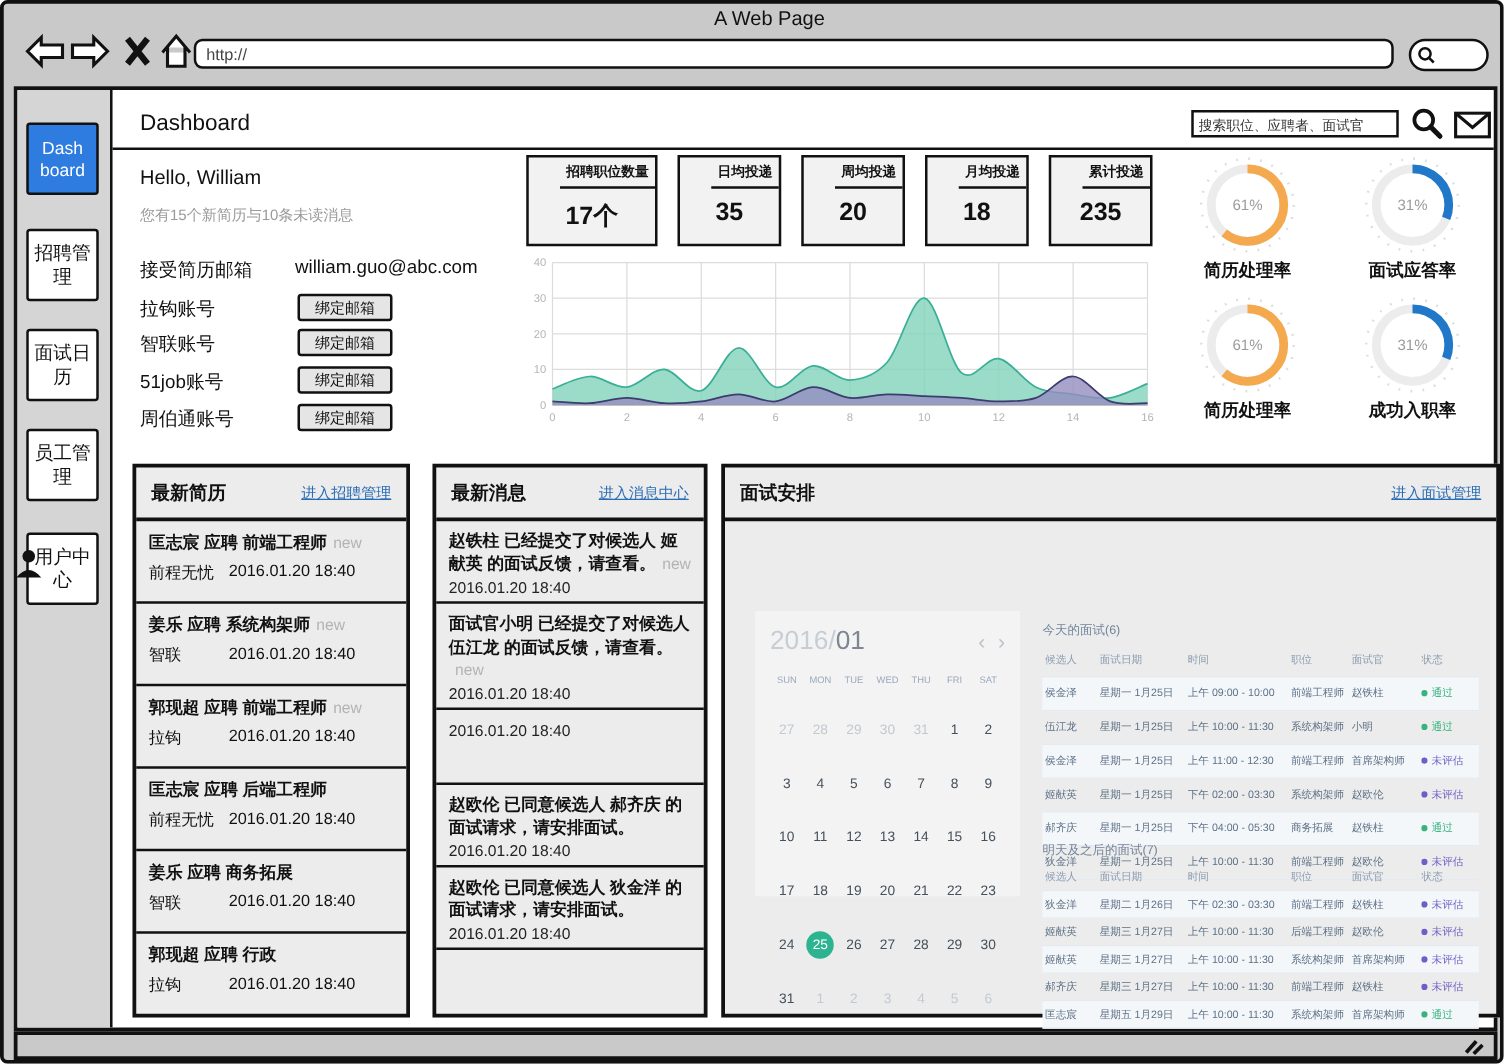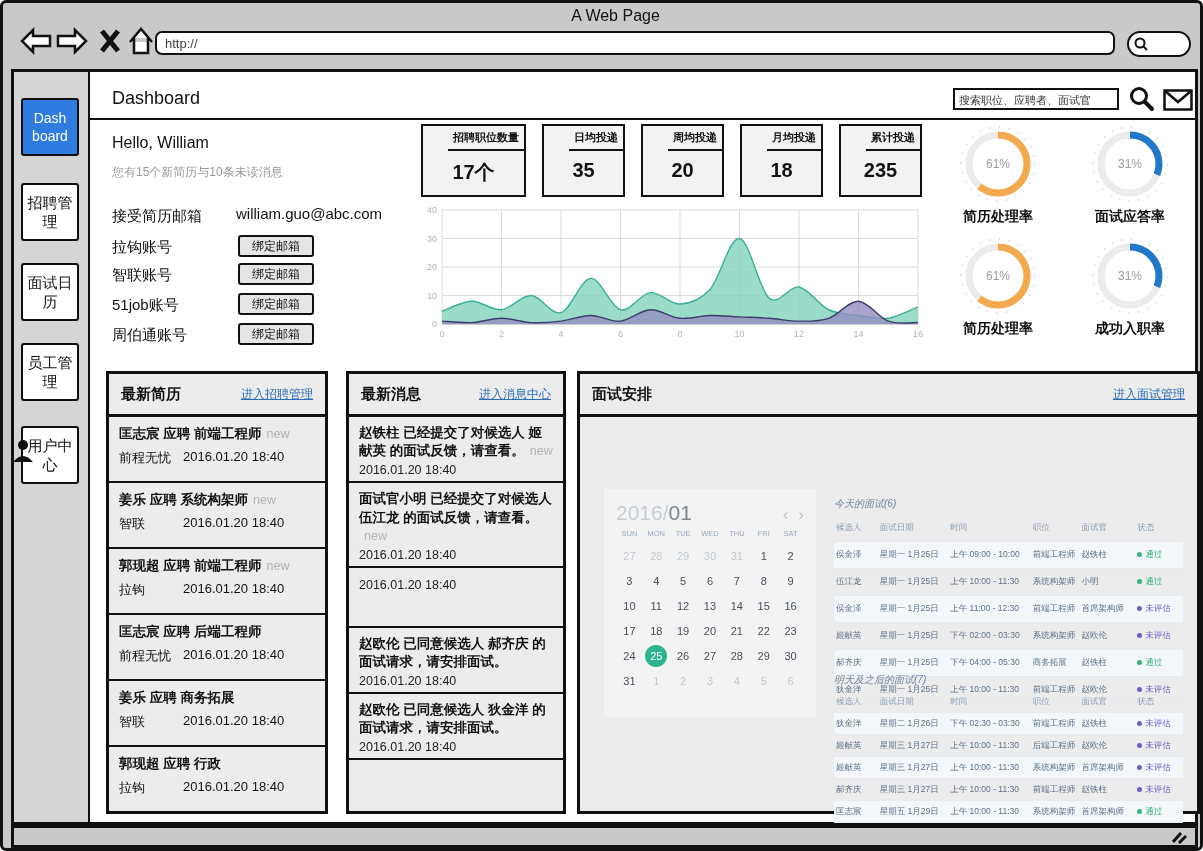--- a/index.html
+++ b/index.html
@@ -45,27 +45,27 @@
   .msg-text{font-size:13.5px;font-weight:bold;color:#111;line-height:1.35;}
   .msg-time{font-size:12.5px;color:#222;margin-top:3px;}
   .msg-empty{flex:0.85;border-bottom:none;}
   .p3-body{position:relative;flex:1;}
   .calendar{position:absolute;left:24px;top:72px;width:212px;height:228px;background:#f3f3f3;padding:12px 12px;box-sizing:border-box;}
   .cal-head{display:flex;align-items:baseline;}
   .cal-year{font-size:21px;color:#c6cdd4;}
   .cal-month{font-size:21px;color:#7d8793;}
   .cal-nav{margin-left:auto;display:flex;gap:10px;font-size:17px;color:#b9c3cc;}
   .cal-nav span{cursor:pointer;}
-  .cal-grid{display:grid;grid-template-columns:repeat(7,1fr);row-gap:0;}
+  .cal-grid{display:grid;grid-template-columns:repeat(7,1fr);margin-top:10px;row-gap:18px;}
   .cal-dow{font-size:7.5px;color:#9aa9bd;text-align:center;padding:4px 0 6px 0;}
   .cal-day{font-size:11px;color:#45505c;text-align:center;height:25px;line-height:25px;cursor:pointer;}
   .cal-day.muted{color:#c2c9d1;}
   .cal-day.selected{background:#2cb491;color:#fff;border-radius:50%;width:22px;height:22px;line-height:22px;margin:1px auto;}
   .itable{position:absolute;left:254px;right:14px;}
-  .itable-title{font-size:10px;color:#72849a;margin-bottom:4px;font-style:italic;}
+  .itable-title{font-size:10px;color:#72849a;margin-bottom:4px;}
   .trow{display:grid;grid-template-columns:0.9fr 1.45fr 1.7fr 1fr 1.15fr 0.9fr;border-bottom:1px solid #e4eaf0;align-items:center;}
   .t1 .trow{padding:7px 2px;}
   .t2 .trow{padding:4.5px 2px;}
   .tcell{font-size:8.5px;color:#5d7187;white-space:nowrap;overflow:hidden;}
   .thead .tcell{color:#8b9cb1;}
   .trow.shade{background:#f4f7fa;}
   .dot{display:inline-block;width:5px;height:5px;border-radius:50%;margin-right:3px;vertical-align:middle;}
   .st-text{font-size:8.5px;}
   svg{display:block;}
 </style>

